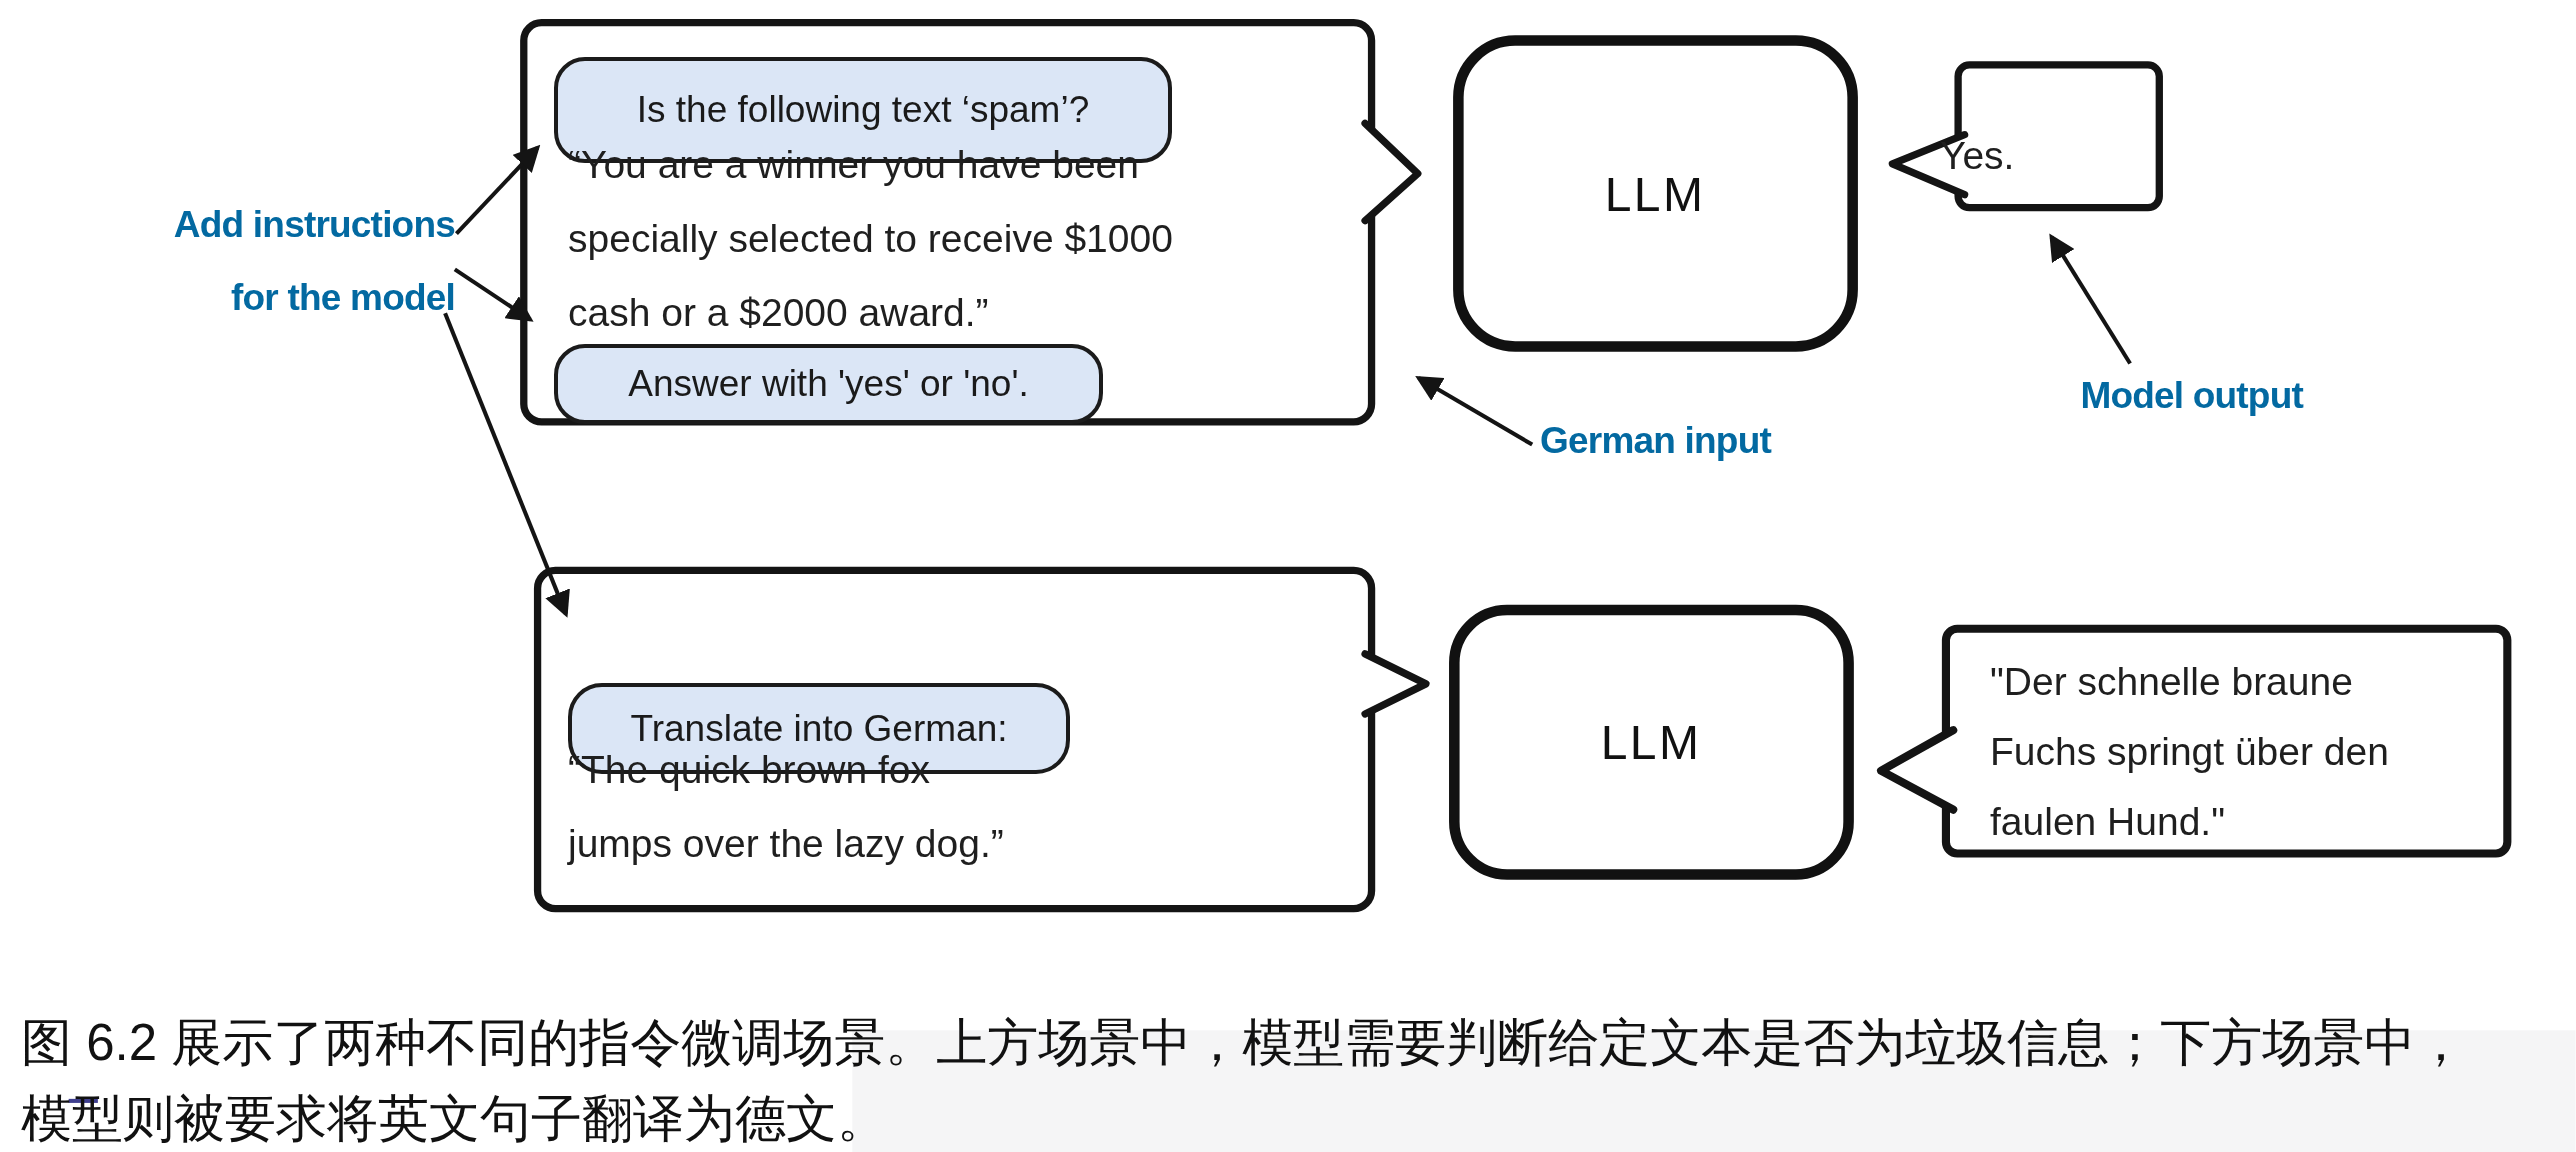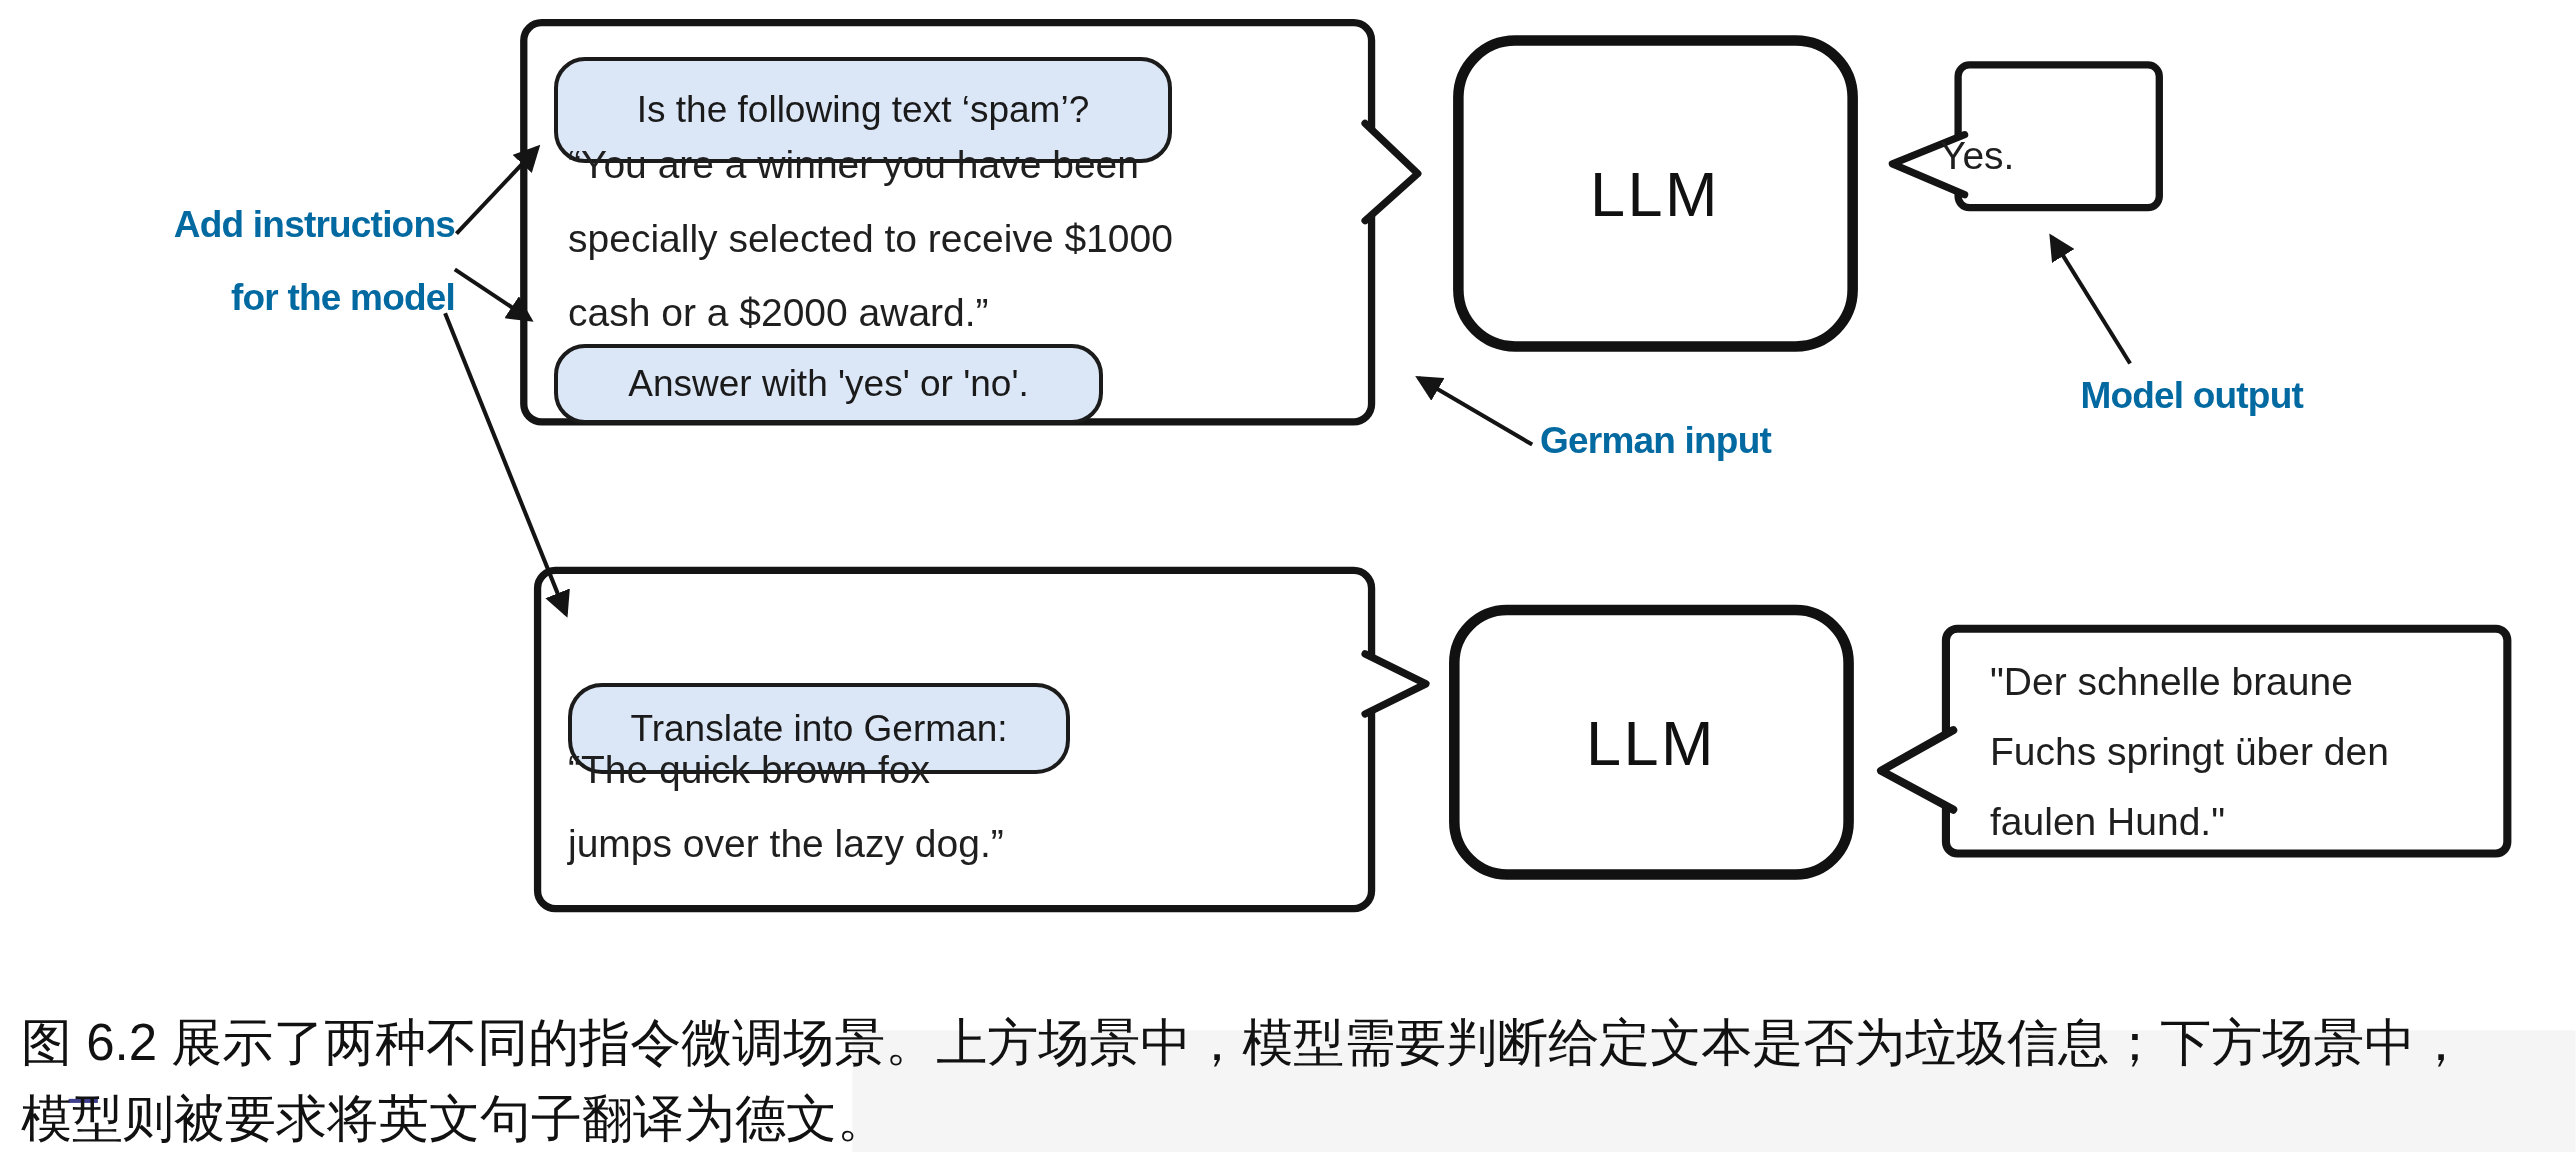--- a/index.html
+++ b/index.html
@@ -31,21 +31,21 @@
     box-sizing:border-box;
   }
   .body-text{
     font-size:39px;
     line-height:74px;
     color:#1f1f1f;
   }
   .llm-label{
     position:absolute;z-index:2;
     display:flex;align-items:center;justify-content:center;
-    font-size:63px;
+    font-size:48px;
     letter-spacing:2.4px;
     color:#111;
   }
   .caption{
     font-size:51px;
     line-height:76px;
     color:#111;
     letter-spacing:0px;
   }
 </style>

